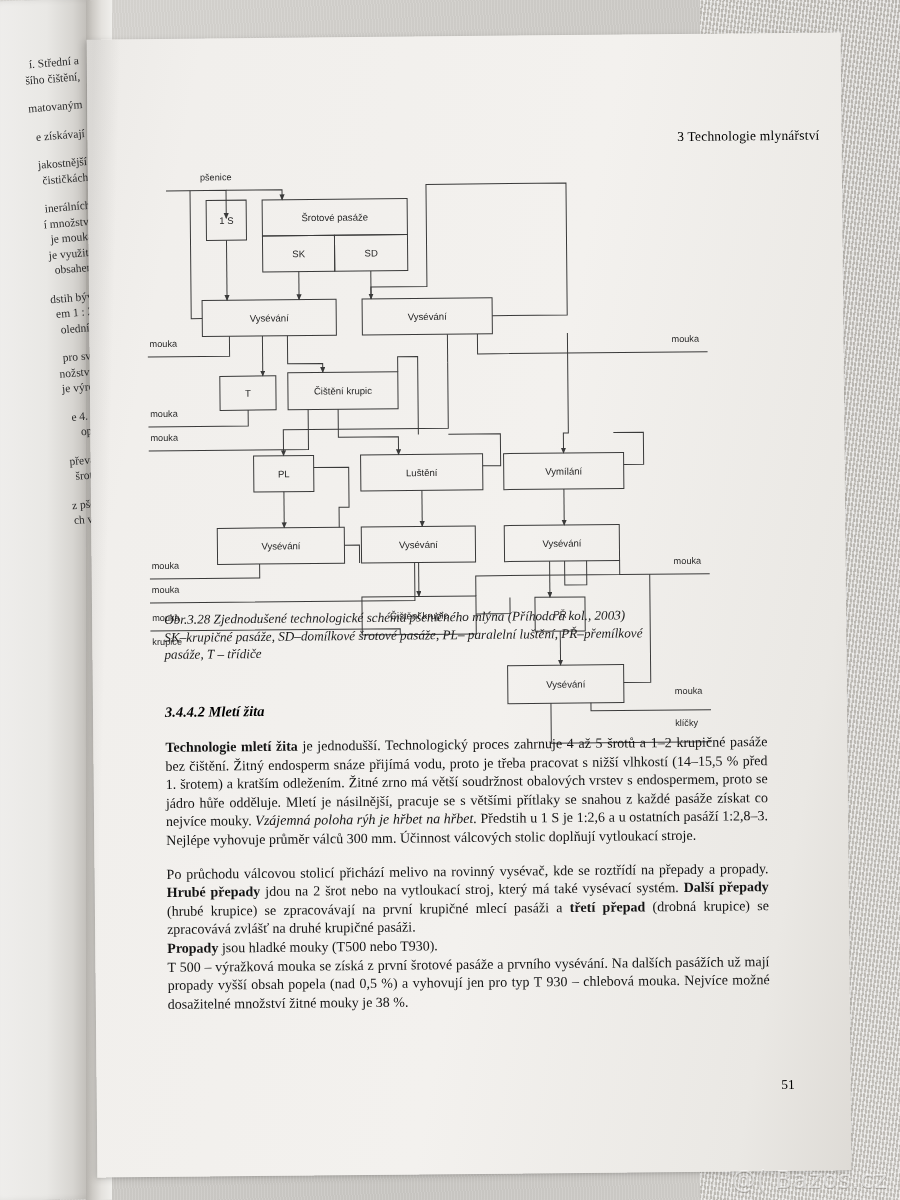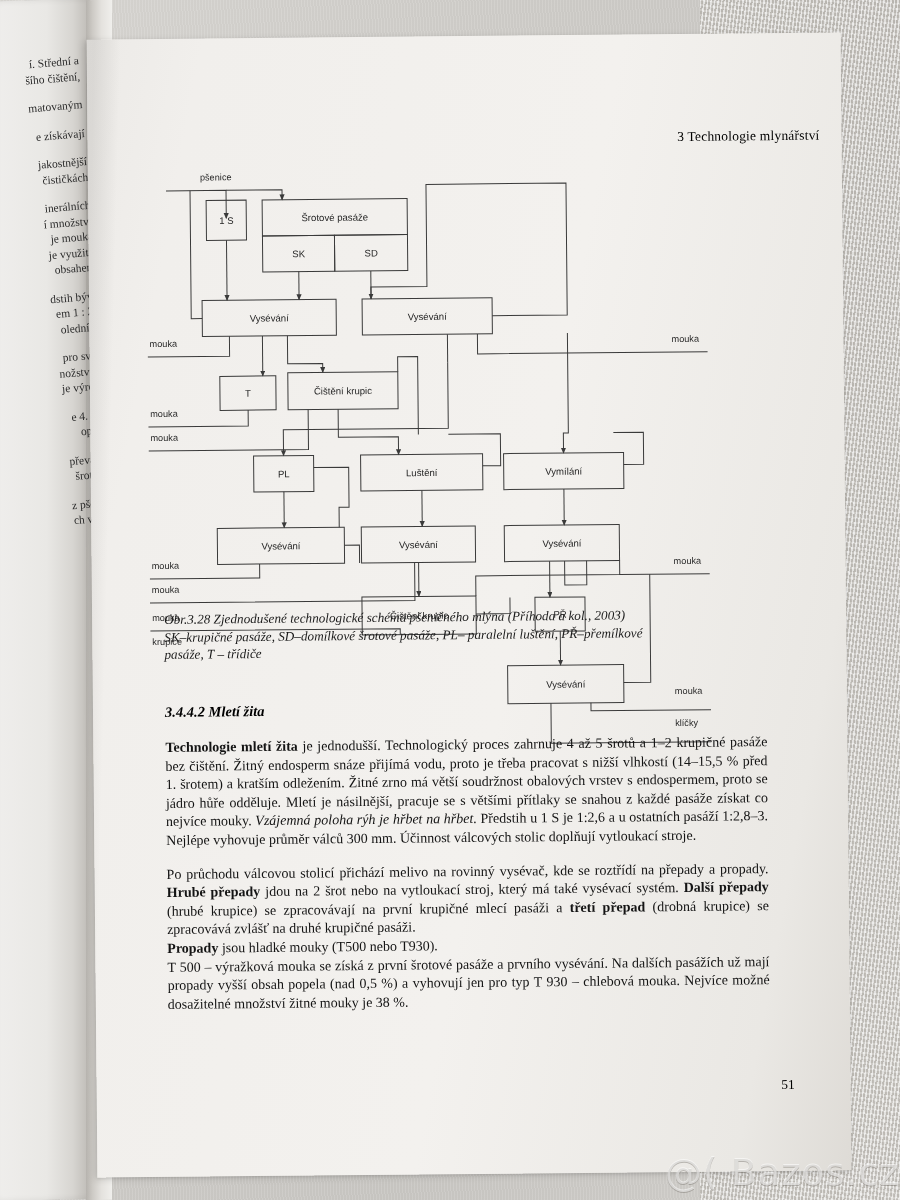--- a/index.html
+++ b/index.html
@@ -89,23 +89,23 @@
   #body-text{position:absolute;left:72px;top:700px;width:602px;}
   #page-number{
     position:absolute;right:56px;bottom:78px;font-size:13.5px;
   }
 
   b{font-weight:bold;}
   i{font-style:italic;}
 
   
   #watermark{
-    position:absolute;right:0;bottom:6px;
+    position:absolute;right:12px;bottom:6px;
     font-family:"DejaVu Sans", sans-serif;
-    font-size:37px;letter-spacing:1px;
+    font-size:24px;letter-spacing:1px;
     color:rgba(255,255,255,.55);
     text-shadow:0 1px 0 rgba(120,115,108,.45);
     white-space:nowrap;
   }
 </style>
 </head>
 <body>
 
 <div id="surface"></div>
 <div id="cloth"></div>

